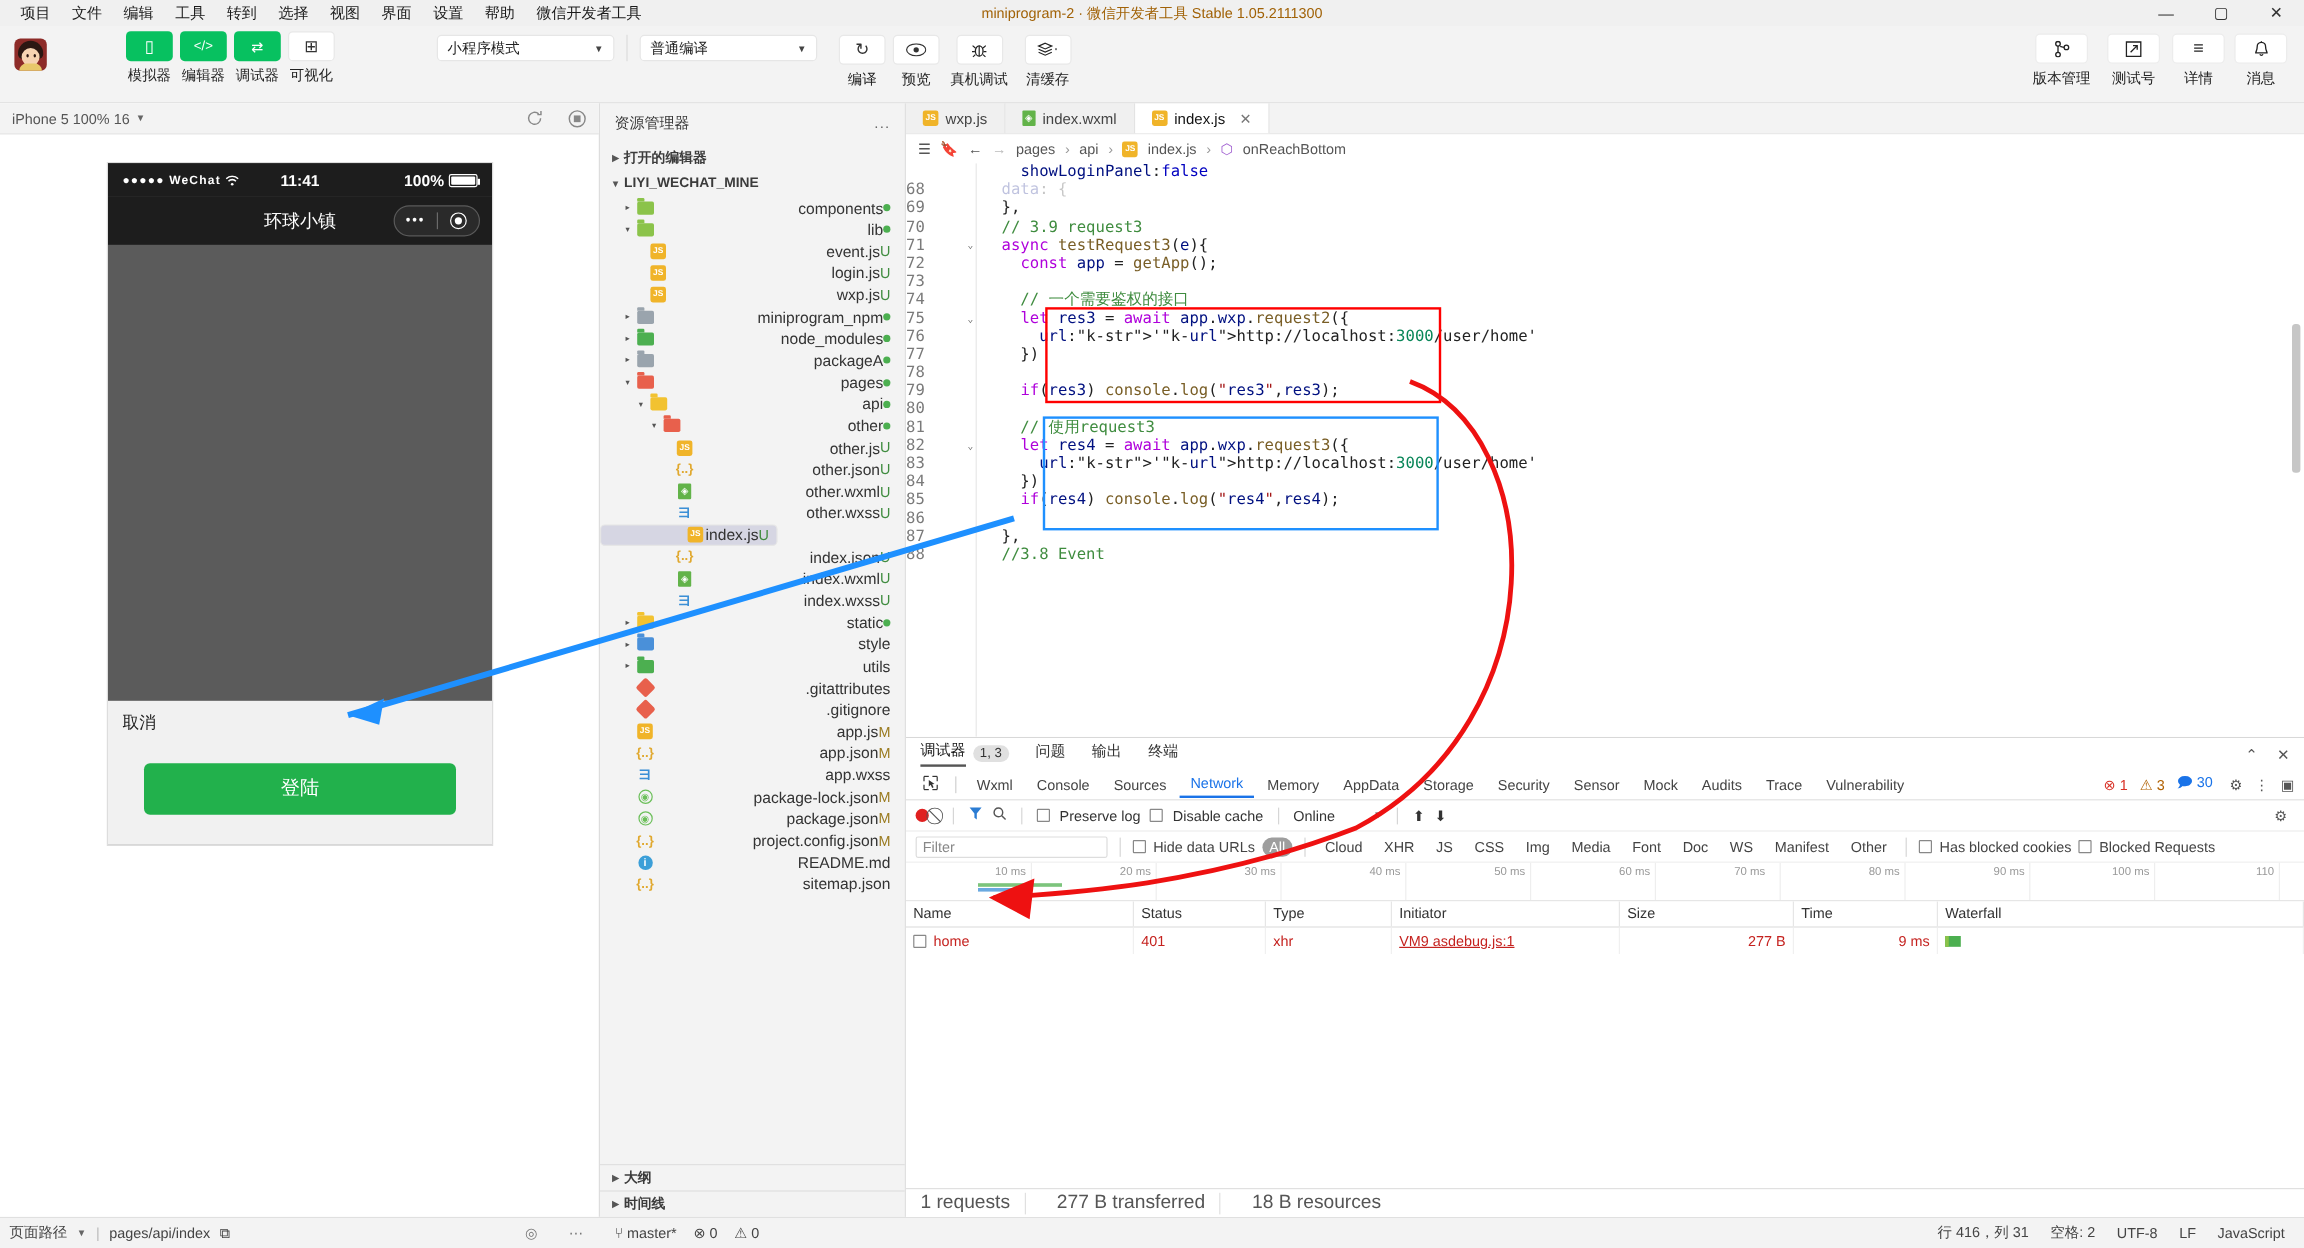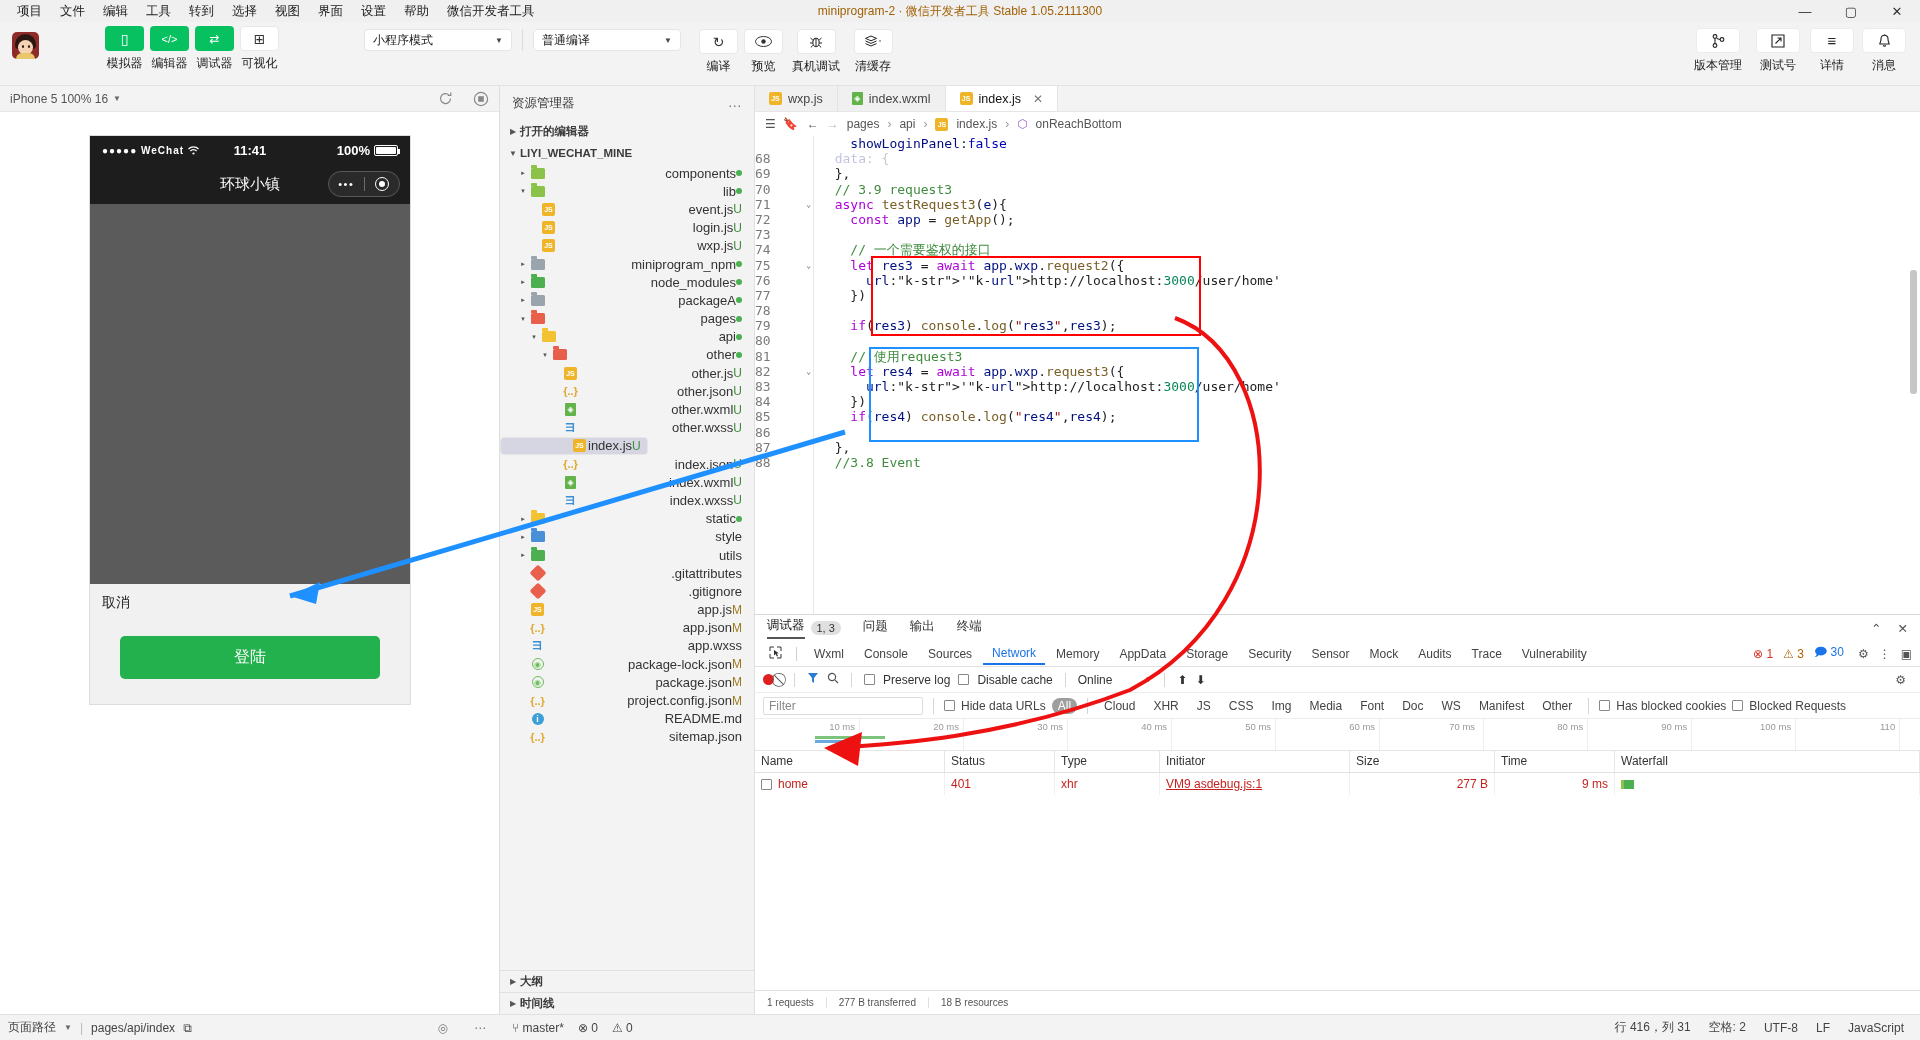--- a/index.html
+++ b/index.html
@@ -226,21 +226,21 @@
   #net-overview .bar1{position:absolute;left:60px;top:17px;height:3px;width:70px;background:#7cc47c;}
   #net-overview .bar2{position:absolute;left:60px;top:21px;height:3px;width:40px;background:#6aa9e0;}
   #net-table { flex:1; display:flex; flex-direction:column; overflow:hidden;}
   #net-head { height:22px; display:flex; border-bottom:1px solid #e0e0e0; font-size:12px; color:#333;}
   #net-head .c { padding:3px 6px; border-right:1px solid #e6e6e6; }
   .net-row { height:22px; display:flex; font-size:12px; color:#c5221f; align-items:center;}
   .net-row .c { padding:0 6px; border-right:1px solid #f0f0f0; height:22px; display:flex; align-items:center;}
   .net-row .lnk { text-decoration:underline; }
   .wfbar{width:13px;height:9px;background:#4caf50;border-left:3px solid #8bc34a;}
   #net-foot { height:24px; border-top:1px solid #e0e0e0; display:flex; align-items:center;
-    gap:0; padding:0 12px; font-size:10px; color:#555;}
+    gap:14px; padding:0 12px; font-size:16px; color:#555;}
   #net-foot .it{padding:0 12px; border-right:1px solid #e0e0e0;}
   #net-foot .it:first-child{padding-left:0;}
   #net-foot .it:last-child{border-right:none;}
 
   
   #status { height:26px; background:#f3f3f3; border-top:1px solid #e0e0e0;
      display:flex; align-items:center; font-size:12px; color:#444; }
   #status .l { display:flex; align-items:center; gap:8px; padding-left:8px; width:500px;}
   #status .m { display:flex; align-items:center; gap:14px; padding-left:12px; flex:1;}
   #status .r { display:flex; align-items:center; gap:18px; padding-right:16px;}
@@ -943,21 +943,21 @@
           <div class="tklab" style="left: calc(17.8571% - 38px); width: 34px; text-align: right;">20 ms</div>
           <div class="tk" style="left: 26.7857%;"></div>
           <div class="tklab" style="left: calc(26.7857% - 38px); width: 34px; text-align: right;">30 ms</div>
           <div class="tk" style="left: 35.7143%;"></div>
           <div class="tklab" style="left: calc(35.7143% - 38px); width: 34px; text-align: right;">40 ms</div>
           <div class="tk" style="left: 44.6429%;"></div>
           <div class="tklab" style="left: calc(44.6429% - 38px); width: 34px; text-align: right;">50 ms</div>
           <div class="tk" style="left: 53.5714%;"></div>
           <div class="tklab" style="left: calc(53.5714% - 38px); width: 34px; text-align: right;">60 ms</div>
           <div class="tk" style="left: 62.5%;"></div>
-          <div class="tklab" style="left: calc(62.5% - 38px); width: 34px; text-align: center;">70 ms</div>
+          <div class="tklab" style="left: calc(62.5% - 38px); width: 34px; text-align: left;">70 ms</div>
           <div class="tk" style="left: 71.4286%;"></div>
           <div class="tklab" style="left: calc(71.4286% - 38px); width: 34px; text-align: right;">80 ms</div>
           <div class="tk" style="left: 80.3571%;"></div>
           <div class="tklab" style="left: calc(80.3571% - 38px); width: 34px; text-align: right;">90 ms</div>
           <div class="tk" style="left: 89.2857%;"></div>
           <div class="tklab" style="left: calc(89.2857% - 38px); width: 34px; text-align: right;">100 ms</div>
           <div class="tk" style="left: 98.2143%;"></div>
           <div class="tklab" style="left: calc(98.2143% - 38px); width: 34px; text-align: right;">110</div>
         </div>
 

